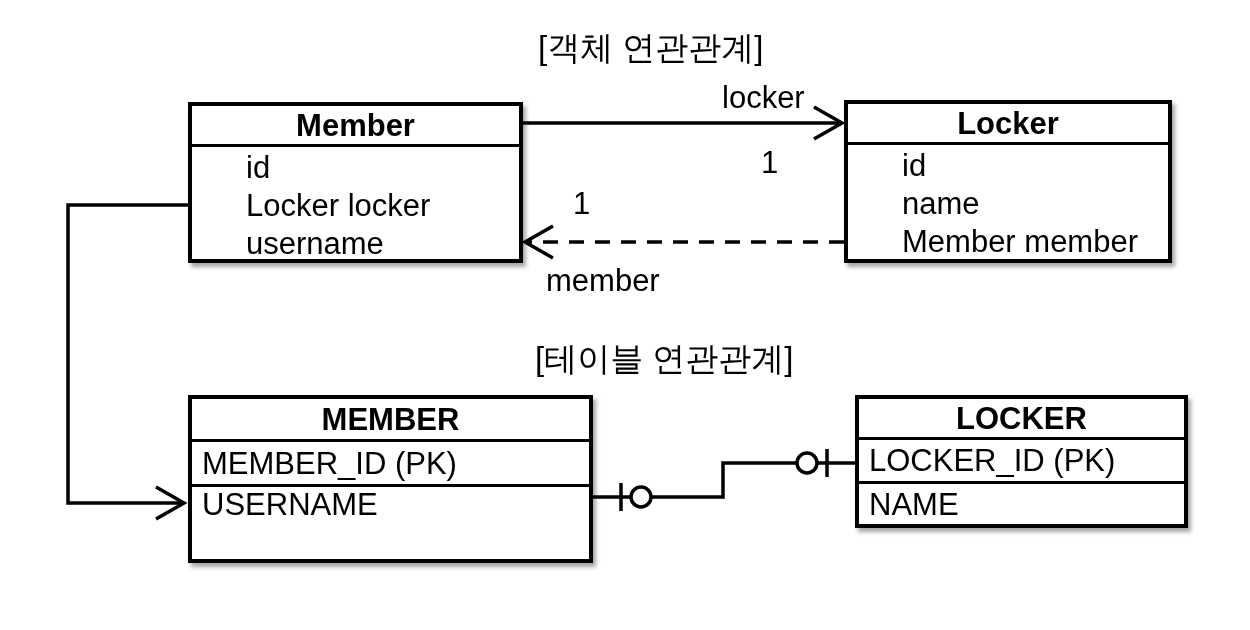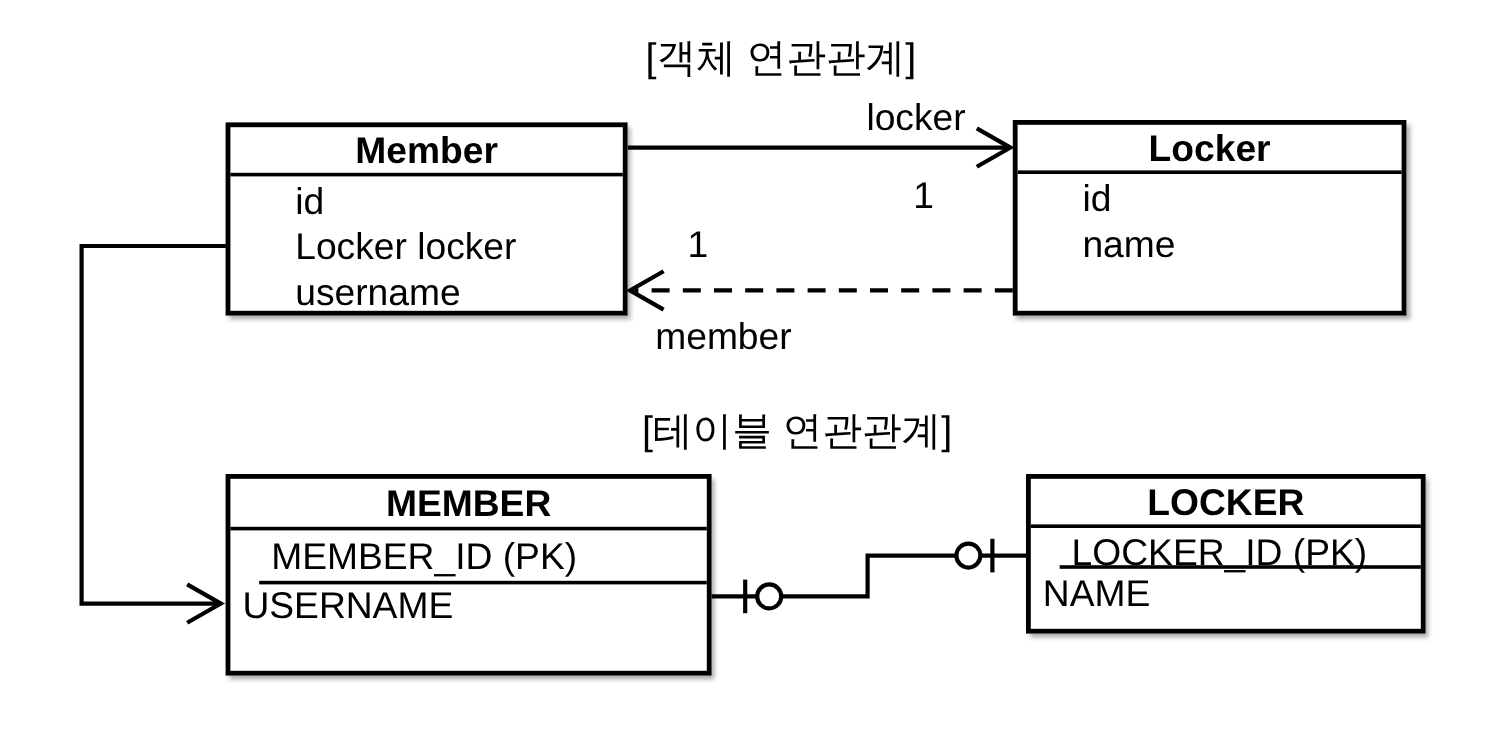--- a/index.html
+++ b/index.html
@@ -35,27 +35,27 @@
   }
   .member-class .box-title, .locker-class .box-title { height: 41px; line-height: 40px; }
   .box-fields { padding: 2px 0 0 10px; }
   .frow { height: 38px; line-height: 38px; font-size: 31px; white-space: nowrap; margin-left: 44px; }
   .bold { font-weight: normal; }
   .trow {
     padding-left: 10px;
     font-size: 31px;
     white-space: nowrap;
   }
-  .divided { border-bottom: 3px solid #000; margin-left: 24px; }
+  .divided { border-bottom: 3px solid #000; }
   .member-table .box-title { height: 43px; line-height: 42px; }
   .member-table .trow.pk { height: 45px; line-height: 44px; }
   .member-table .trow.fk { height: 39px; line-height: 42px; }
   .member-table .trow.col { height: 38px; line-height: 36px; }
   .locker-table .box-title { height: 41px; line-height: 40px; }
-  .locker-table .trow.pk { height: 34px; line-height: 41px; }
+  .locker-table .trow.pk { height: 44px; line-height: 41px; }
   .locker-table .trow.col { height: 41px; line-height: 41px; }
   .lbl {
     position: absolute;
     white-space: nowrap;
     z-index: 1;
   }
   .section-lbl { font-size: 33px; line-height: 42px; }
   .edge-lbl { font-size: 31px; line-height: 36px; }
 </style>
 </head>
@@ -83,20 +83,21 @@
       <div class="frow bold">Locker locker</div>
       <div class="frow">username</div>
     </div>
   </div>
 
   <div class="uml-box locker-class" style="left:844px; top:100px; width:328px; height:163px;">
     <div class="box-title">Locker</div>
     <div class="box-fields">
       <div class="frow">id</div>
       <div class="frow">name</div>
+      <div class="frow bold">Member member</div>
     </div>
   </div>
 
   <div class="uml-box member-table" style="left:188px; top:395px; width:405px; height:168px;">
     <div class="box-title">MEMBER</div>
     <div class="trow pk divided">MEMBER_ID (PK)</div>
     <div class="trow col">USERNAME</div>
   </div>
 
   <div class="uml-box locker-table" style="left:855px; top:395px; width:333px; height:133px;">

